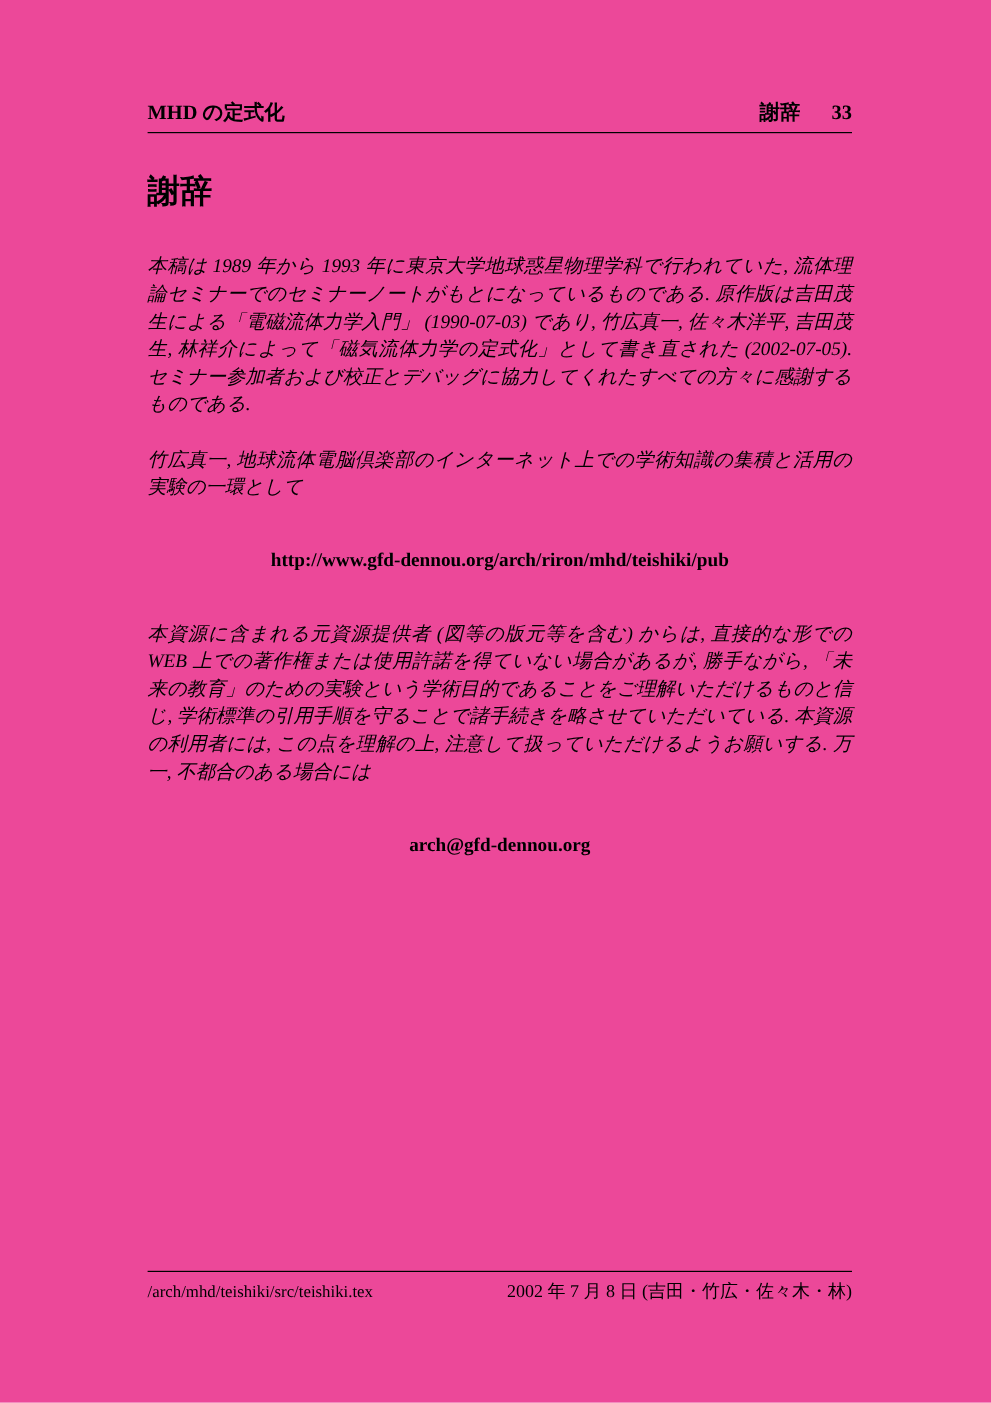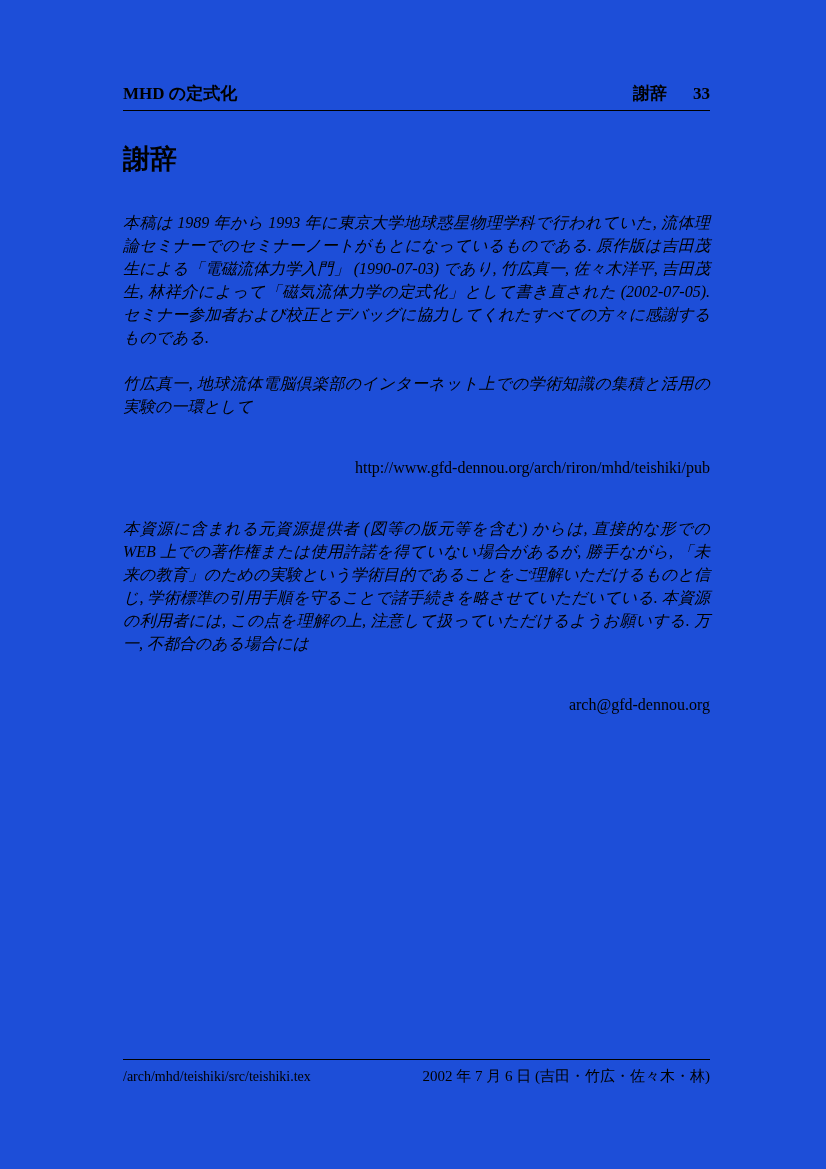--- a/index.html
+++ b/index.html
@@ -4,21 +4,21 @@
 <style>
   html, body {
     margin: 0;
     padding: 0;
     background: #ffffff;
   }
   .page {
     position: relative;
     width: 826px;
     height: 1169px;
-    background: #1d4ed8;
+    background: #ec4899;
     color: #000000;
     font-family: "Liberation Serif", "DejaVu Serif", serif;
     overflow: hidden;
   }
   
   .running-header {
     position: absolute;
     top: 84px;
     left: 123px;
     right: 116px;
@@ -55,23 +55,24 @@
     line-height: 23px;
     text-align: justify;
     text-justify: inter-ideograph;
     font-style: italic;
   }
   .para.first {
     margin-top: 38px;
   }
   .center-block {
     margin: 38px 0;
-    text-align: right;
+    text-align: center;
     font-size: 16px;
     line-height: 23px;
+    font-weight: bold;
   }
   
   .running-footer {
     position: absolute;
     top: 1059px;
     left: 123px;
     right: 116px;
     border-top: 1.5px solid #000000;
     padding-top: 7px;
     display: flex;
@@ -109,16 +110,16 @@
 
 
     <p class="para">本資源に含まれる元資源提供者 (図等の版元等を含む) からは, 直接的な形での WEB 上での著作権または使用許諾を得ていない場合があるが, 勝手ながら, 「未来の教育」のための実験という学術目的であることをご理解いただけるものと信じ, 学術標準の引用手順を守ることで諸手続きを略させていただいている. 本資源の利用者には, この点を理解の上, 注意して扱っていただけるようお願いする. 万一, 不都合のある場合には</p>
 
     <div class="center-block">arch@gfd-dennou.org</div>
 
   </div>
 
   <div class="running-footer">
     <span class="footer-path">/arch/mhd/teishiki/src/teishiki.tex</span>
-    <span class="footer-date">2002 年 7 月 6 日 (吉田・竹広・佐々木・林)</span>
+    <span class="footer-date">2002 年 7 月 8 日 (吉田・竹広・佐々木・林)</span>
   </div>
 
 </div>
 
 </body></html>

